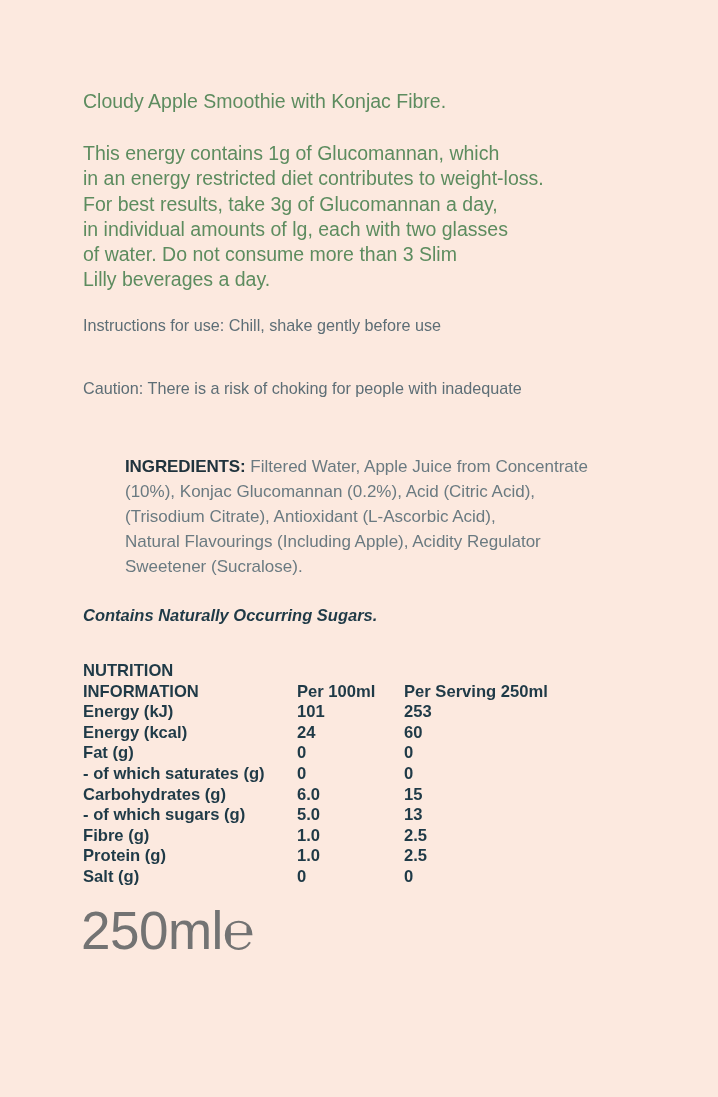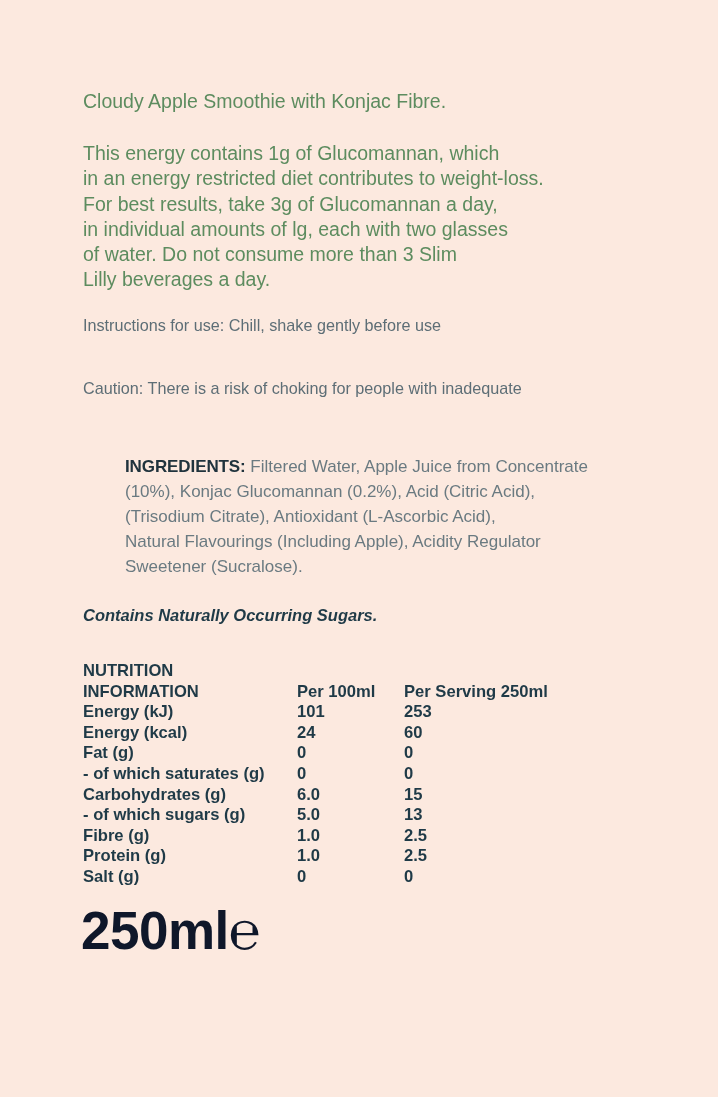--- a/index.html
+++ b/index.html
@@ -115,23 +115,23 @@
   }
   .c1 { position: absolute; left: 0; }
   .c2 { position: absolute; left: 214px; }
   .c3 { position: absolute; left: 321px; text-align: center; }
 
   
   .volume {
     position: absolute;
     top: 901px;
     left: -2px;
-    color: #0f172a;
+    color: #737373;
     font-size: 53px;
-    font-weight: 700;
+    font-weight: 400;
     line-height: 60px;
     white-space: nowrap;
     letter-spacing: -0.5px;
   }
   .volume .evol { font-size: 53px; }
 </style>
 </head>
 <body>
 
 <div class="label">

